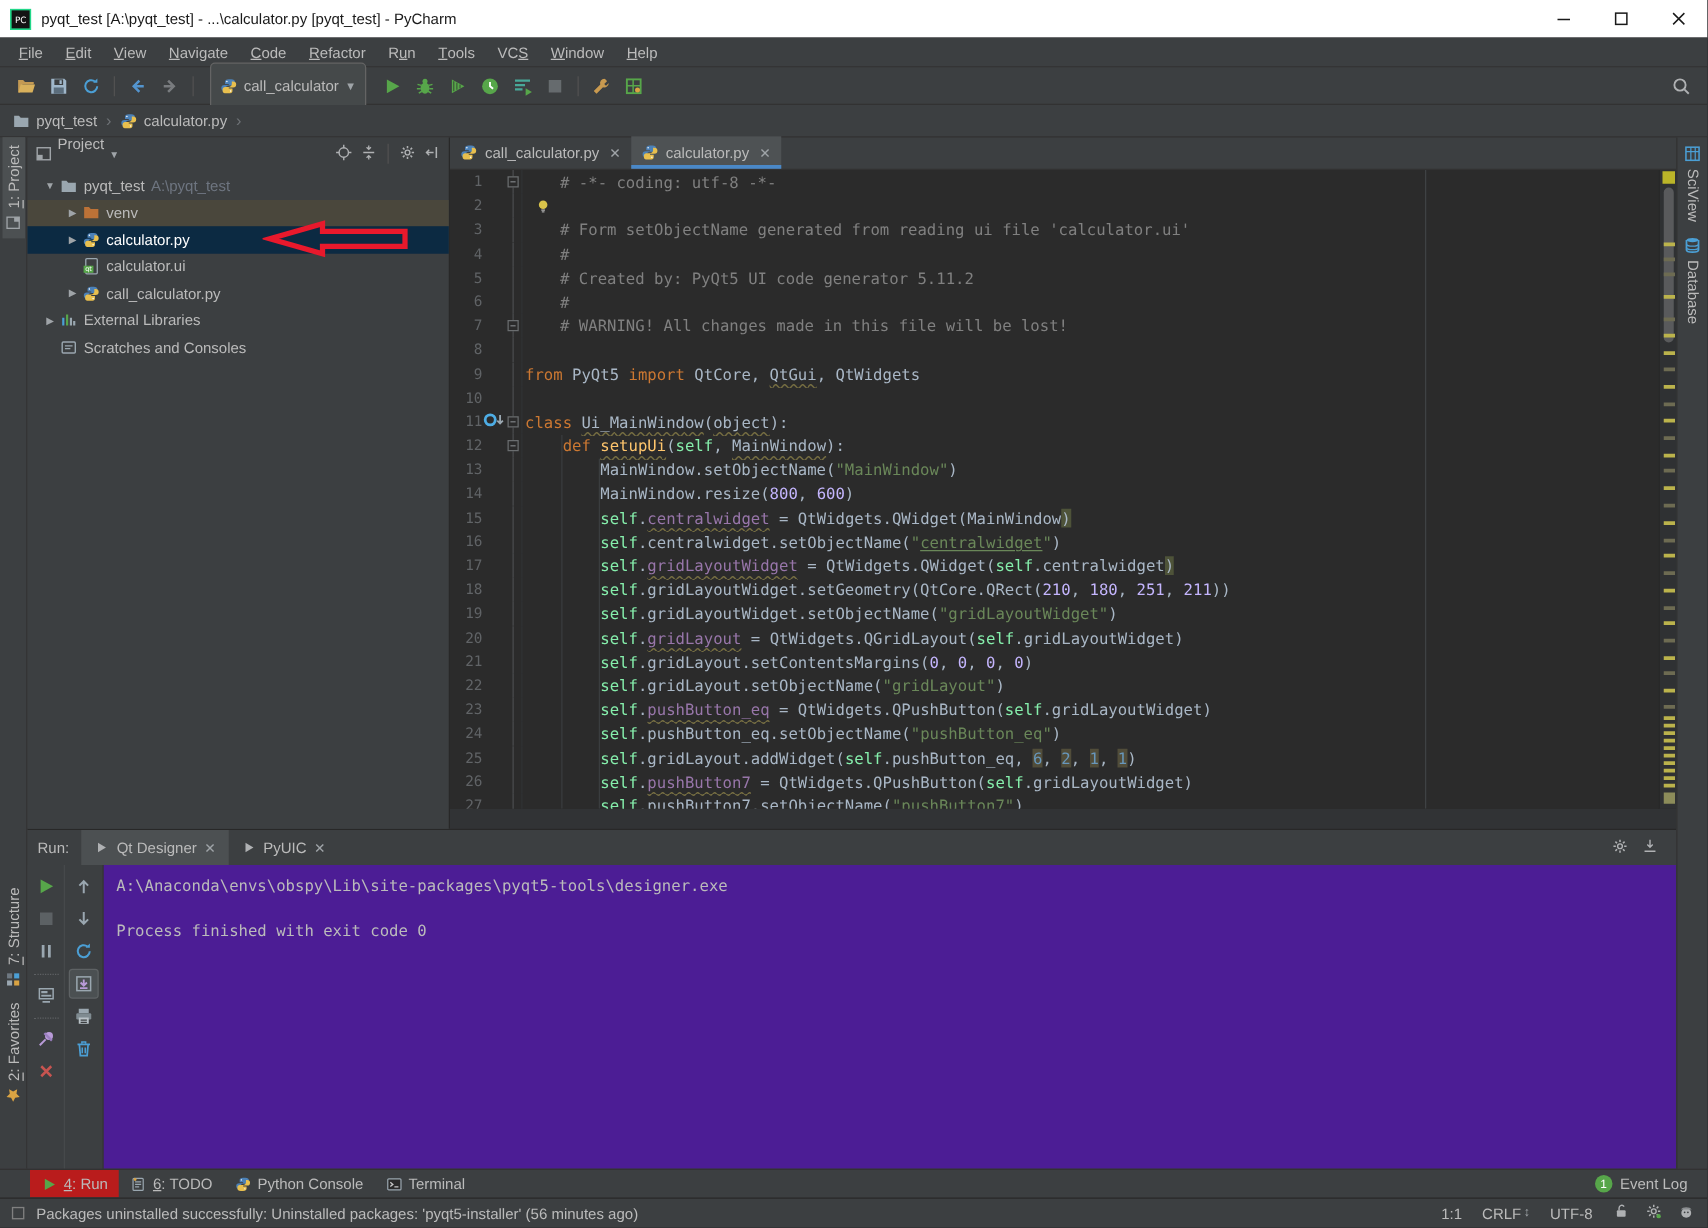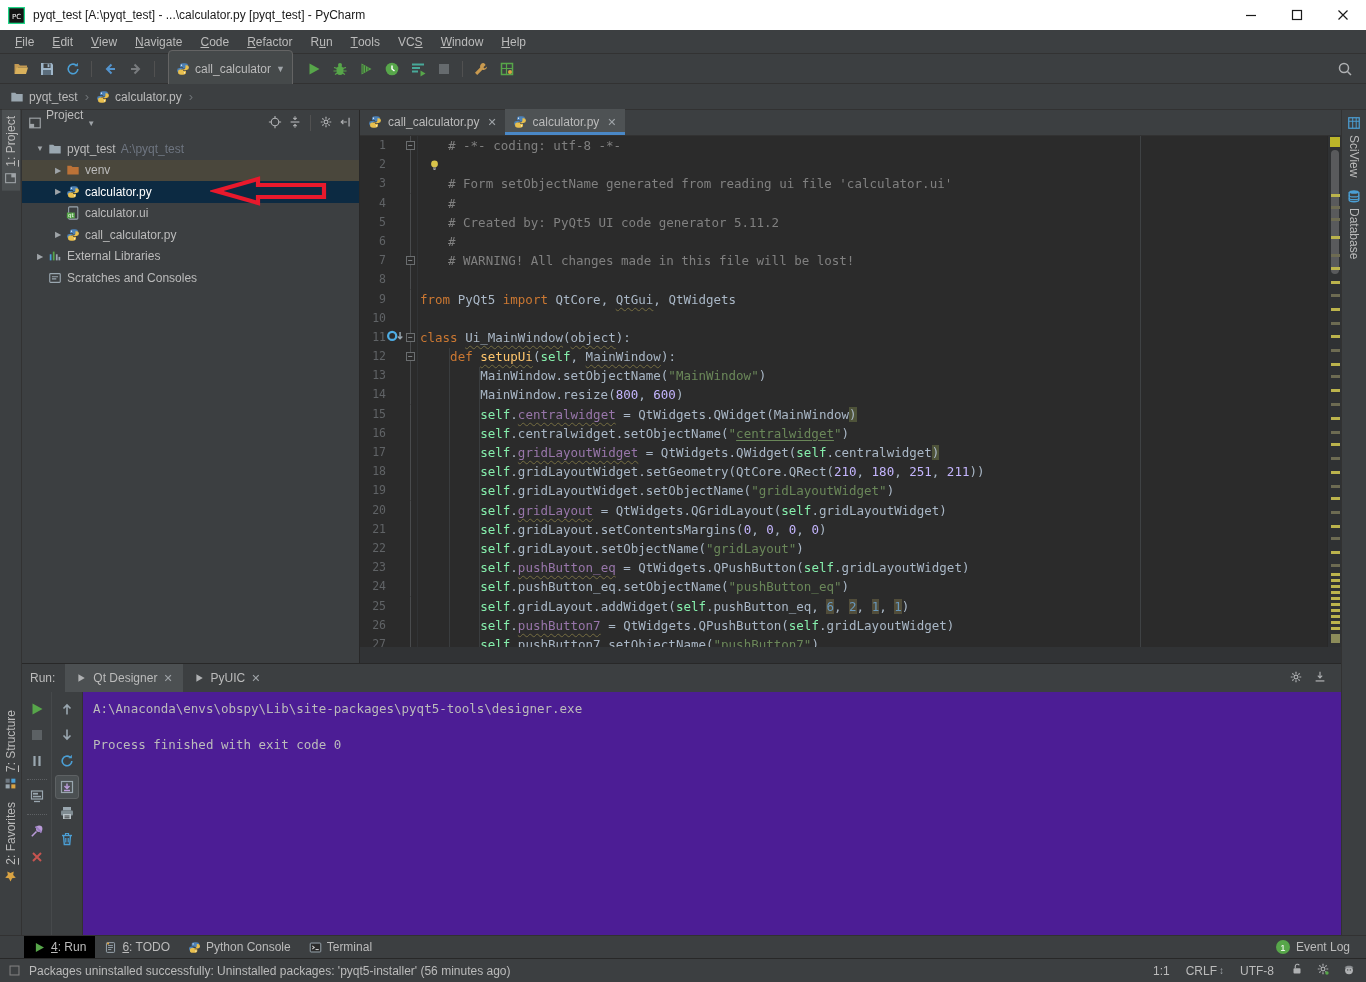--- a/index.html
+++ b/index.html
@@ -119,21 +119,21 @@
   .rp-col.first { border-right:1px solid #46494b; }
   .rp-tool { width:24px; height:24px; display:flex; align-items:center; justify-content:center; margin-bottom:2px; border:1px solid transparent; }
   .rp-tool.active { background:#4b5052; border:1px solid #5e6264; border-radius:3px; }
   .rp-dotsep { width:20px; border-top:1px dotted #5e6164; margin:4px 0; }
   .console { flex:1 1 auto; background:#4c1d95; padding:8px 0 0 10px; overflow:hidden; }
   .con-line { font-family:"DejaVu Sans Mono", monospace; font-size:12.5px; line-height:18px; color:#bbbbbb; white-space:pre; }
 
   
   .bottombar { height:23px; background:#3c3f41; border-top:1px solid #323232; display:flex; align-items:center; padding-left:24px; flex:0 0 auto; }
   .bb-tab { height:100%; display:flex; align-items:center; gap:5px; padding:0 9px; color:#bbbbbb; }
-  .bb-tab.active { background:#000000; }
+  .bb-tab.active { background:#b91c1c; }
   .bb-tab u { text-decoration:underline; }
   .eventlog { margin-left:auto; display:flex; align-items:center; gap:6px; padding-right:16px; }
   .ev-badge { width:14px; height:14px; border-radius:50%; background:#57a64a; color:#fff; font-size:9.5px; display:flex; align-items:center; justify-content:center; }
 
   
   .statusbar { height:24px; background:#3c3f41; border-top:1px solid #282828; display:flex; align-items:center; padding:0 10px 0 8px; flex:0 0 auto; }
   .sb-msg { margin-left:8px; color:#bbbbbb; }
   .sb-right { margin-left:auto; display:flex; align-items:center; gap:16px; color:#bbbbbb; }
   .sb-item { display:flex; align-items:center; gap:2px; }
   .updown { font-size:10px; color:#9fa4a8; }

